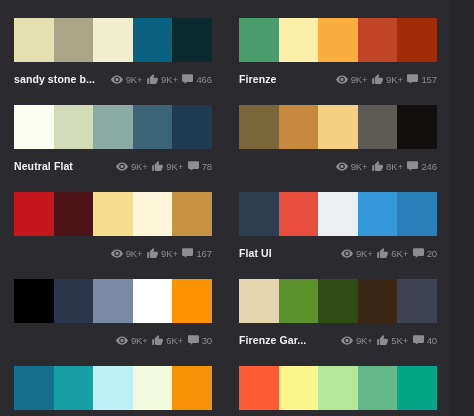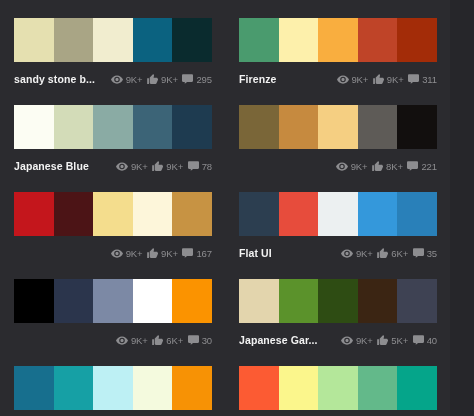--- a/index.html
+++ b/index.html
@@ -127,21 +127,21 @@
               </svg>
             </span>
             <span class="stat-value">9K+</span>
           </div>
           <div class="stat">
             <span class="stat-icon">
               <svg viewBox="0 0 16 14" width="11" height="10">
                 <path d="M14.4 0H1.6C.7 0 0 .7 0 1.6v8c0 .9.7 1.6 1.6 1.6H4v2.8l3.4-2.8h7c.9 0 1.6-.7 1.6-1.6v-8C16 .7 15.3 0 14.4 0z"></path>
               </svg>
             </span>
-            <span class="stat-value">295</span>
+            <span class="stat-value">466</span>
           </div>
         </div>
       </div>
     </div>
     <div class="palette-card col-right">
       <div class="swatch-strip">
         <div class="swatch" style="background: rgb(74, 155, 110);"></div>
         <div class="swatch" style="background: rgb(253, 240, 171);"></div>
         <div class="swatch" style="background: rgb(249, 174, 63);"></div>
         <div class="swatch" style="background: rgb(191, 68, 40);"></div>
@@ -165,35 +165,35 @@
               </svg>
             </span>
             <span class="stat-value">9K+</span>
           </div>
           <div class="stat">
             <span class="stat-icon">
               <svg viewBox="0 0 16 14" width="11" height="10">
                 <path d="M14.4 0H1.6C.7 0 0 .7 0 1.6v8c0 .9.7 1.6 1.6 1.6H4v2.8l3.4-2.8h7c.9 0 1.6-.7 1.6-1.6v-8C16 .7 15.3 0 14.4 0z"></path>
               </svg>
             </span>
-            <span class="stat-value">311</span>
+            <span class="stat-value">157</span>
           </div>
         </div>
       </div>
     </div>
     <div class="palette-card col-left">
       <div class="swatch-strip">
         <div class="swatch" style="background: rgb(252, 253, 243);"></div>
         <div class="swatch" style="background: rgb(211, 220, 184);"></div>
         <div class="swatch" style="background: rgb(138, 171, 164);"></div>
         <div class="swatch" style="background: rgb(60, 100, 119);"></div>
         <div class="swatch" style="background: rgb(30, 59, 80);"></div>
       </div>
       <div class="card-footer">
-        <div class="palette-title">Japanese Blue</div>
+        <div class="palette-title">Neutral Flat</div>
         <div class="stats">
           <div class="stat">
             <span class="stat-icon">
               <svg viewBox="0 0 16 11" width="12" height="9">
                 <path d="M8 0C4.4 0 1.4 2.2 0 5.5 1.4 8.8 4.4 11 8 11s6.6-2.2 8-5.5C14.6 2.2 11.6 0 8 0zm0 9.2a3.7 3.7 0 110-7.4 3.7 3.7 0 010 7.4zm0-5.9a2.2 2.2 0 100 4.4 2.2 2.2 0 000-4.4z"></path>
               </svg>
             </span>
             <span class="stat-value">9K+</span>
           </div>
           <div class="stat">
@@ -240,21 +240,21 @@
               </svg>
             </span>
             <span class="stat-value">8K+</span>
           </div>
           <div class="stat">
             <span class="stat-icon">
               <svg viewBox="0 0 16 14" width="11" height="10">
                 <path d="M14.4 0H1.6C.7 0 0 .7 0 1.6v8c0 .9.7 1.6 1.6 1.6H4v2.8l3.4-2.8h7c.9 0 1.6-.7 1.6-1.6v-8C16 .7 15.3 0 14.4 0z"></path>
               </svg>
             </span>
-            <span class="stat-value">221</span>
+            <span class="stat-value">246</span>
           </div>
         </div>
       </div>
     </div>
     <div class="palette-card col-left">
       <div class="swatch-strip">
         <div class="swatch" style="background: rgb(196, 22, 28);"></div>
         <div class="swatch" style="background: rgb(76, 20, 22);"></div>
         <div class="swatch" style="background: rgb(244, 221, 141);"></div>
         <div class="swatch" style="background: rgb(253, 246, 218);"></div>
@@ -315,21 +315,21 @@
               </svg>
             </span>
             <span class="stat-value">6K+</span>
           </div>
           <div class="stat">
             <span class="stat-icon">
               <svg viewBox="0 0 16 14" width="11" height="10">
                 <path d="M14.4 0H1.6C.7 0 0 .7 0 1.6v8c0 .9.7 1.6 1.6 1.6H4v2.8l3.4-2.8h7c.9 0 1.6-.7 1.6-1.6v-8C16 .7 15.3 0 14.4 0z"></path>
               </svg>
             </span>
-            <span class="stat-value">35</span>
+            <span class="stat-value">20</span>
           </div>
         </div>
       </div>
     </div>
     <div class="palette-card col-left">
       <div class="swatch-strip">
         <div class="swatch" style="background: rgb(0, 0, 0);"></div>
         <div class="swatch" style="background: rgb(43, 53, 76);"></div>
         <div class="swatch" style="background: rgb(124, 137, 165);"></div>
         <div class="swatch" style="background: rgb(255, 255, 255);"></div>
@@ -366,21 +366,21 @@
     </div>
     <div class="palette-card col-right">
       <div class="swatch-strip">
         <div class="swatch" style="background: rgb(227, 213, 173);"></div>
         <div class="swatch" style="background: rgb(91, 146, 43);"></div>
         <div class="swatch" style="background: rgb(46, 76, 19);"></div>
         <div class="swatch" style="background: rgb(59, 37, 19);"></div>
         <div class="swatch" style="background: rgb(62, 66, 83);"></div>
       </div>
       <div class="card-footer">
-        <div class="palette-title">Japanese Gar...</div>
+        <div class="palette-title">Firenze Gar...</div>
         <div class="stats">
           <div class="stat">
             <span class="stat-icon">
               <svg viewBox="0 0 16 11" width="12" height="9">
                 <path d="M8 0C4.4 0 1.4 2.2 0 5.5 1.4 8.8 4.4 11 8 11s6.6-2.2 8-5.5C14.6 2.2 11.6 0 8 0zm0 9.2a3.7 3.7 0 110-7.4 3.7 3.7 0 010 7.4zm0-5.9a2.2 2.2 0 100 4.4 2.2 2.2 0 000-4.4z"></path>
               </svg>
             </span>
             <span class="stat-value">9K+</span>
           </div>
           <div class="stat">

